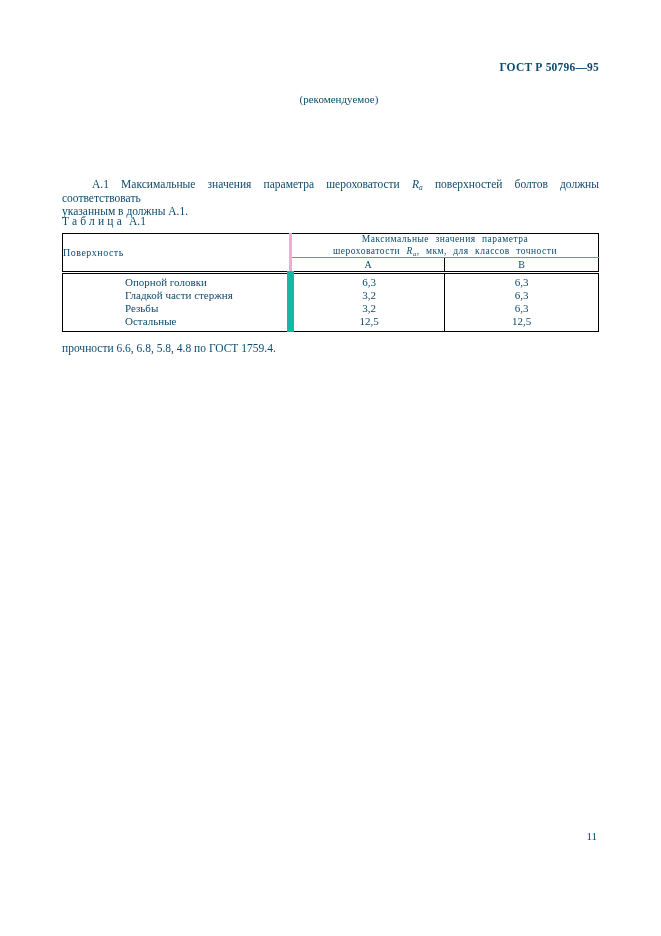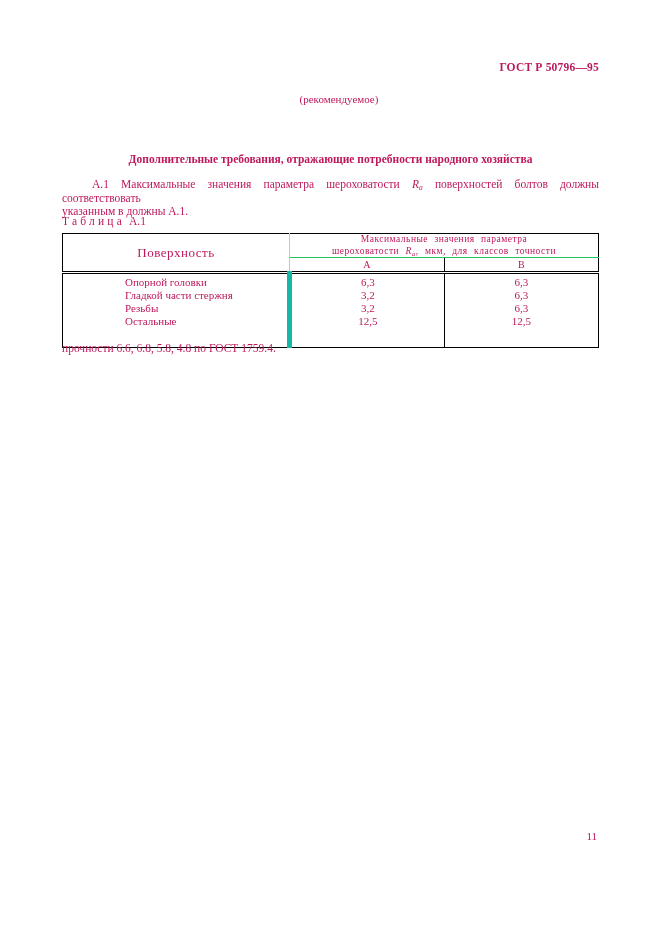--- a/index.html
+++ b/index.html
@@ -5,21 +5,21 @@
   html, body {
     margin: 0;
     padding: 0;
     background: #ffffff;
   }
   .page {
     position: relative;
     width: 661px;
     height: 936px;
     background: #ffffff;
-    color: #be185d;
+    color: #0c4a6e;
     font-family: "Liberation Serif", "DejaVu Serif", serif;
     overflow: hidden;
   }
 
   
   .gost-header {
     position: absolute;
     top: 61px;
     left: 62px;
     width: 537px;
@@ -98,25 +98,25 @@
     table-layout: fixed;
     border: 1.4px solid #000;
   }
   table.gost th, table.gost td {
     padding: 0;
     font-weight: normal;
     vertical-align: middle;
   }
   th.col-surface {
     width: 226px;
-    border-right: 1px solid #f9a8d4;
+    border-right: 3px solid #f9a8d4;
     border-bottom: 3.5px double #000;
-    font-size: 13px;
+    font-size: 10px;
     letter-spacing: 0.5px;
-    text-align: center;
+    text-align: left;
   }
   th.col-merged {
     font-size: 9.5px;
     letter-spacing: 0.5px;
     word-spacing: 3.5px;
     line-height: 11.5px;
     text-align: center;
     padding: 2px 0 1px 0;
     border-bottom: 1px solid #22c55e;
   }
@@ -128,26 +128,26 @@
     border-bottom: 3.5px double #000;
   }
   th.col-a { width: 135px; }
   th.col-b { width: 176px; border-left: 1px solid #000; }
   tbody td {
     font-size: 11px;
     line-height: 13px;
   }
   tbody td.surface-cell {
     padding-left: 62px;
-    border-right: 5px solid #14b8a6;
+    border-right: 7px solid #14b8a6;
   }
   tbody td.val { text-align: center; }
   tbody td.val-b { border-left: 1px solid #000; }
   tbody tr.first td { padding-top: 2px; }
-  tbody tr.last td { padding-bottom: 19px; }
+  tbody tr.last td { padding-bottom: 3px; }
 
   
   .page-num {
     position: absolute;
     top: 830px;
     left: 62px;
     width: 535px;
     text-align: right;
     font-size: 11px;
   }
@@ -156,21 +156,20 @@
 <body>
 
 <div class="page">
 
   <div class="gost-header">ГОСТ Р 50796—95</div>
 
   <div class="appendix">
     <div class="sub">(рекомендуемое)</div>
   </div>
 
-  <div class="section-title">Дополнительные требования, отражающие потребности народного хозяйства</div>
 
   <div class="para para-a1">
     <div class="jline"><span>А.1 Максимальные значения параметра шероховатости</span> <span class="rsym"><i>R</i><sub>a</sub></span> <span>поверхностей болтов должны соответствовать</span></div>
     <div>указанным в должны А.1.</div>
   </div>
 
   <div class="table-label">
     <span class="spaced">Таблица</span><span class="num">А.1</span>
   </div>
 

